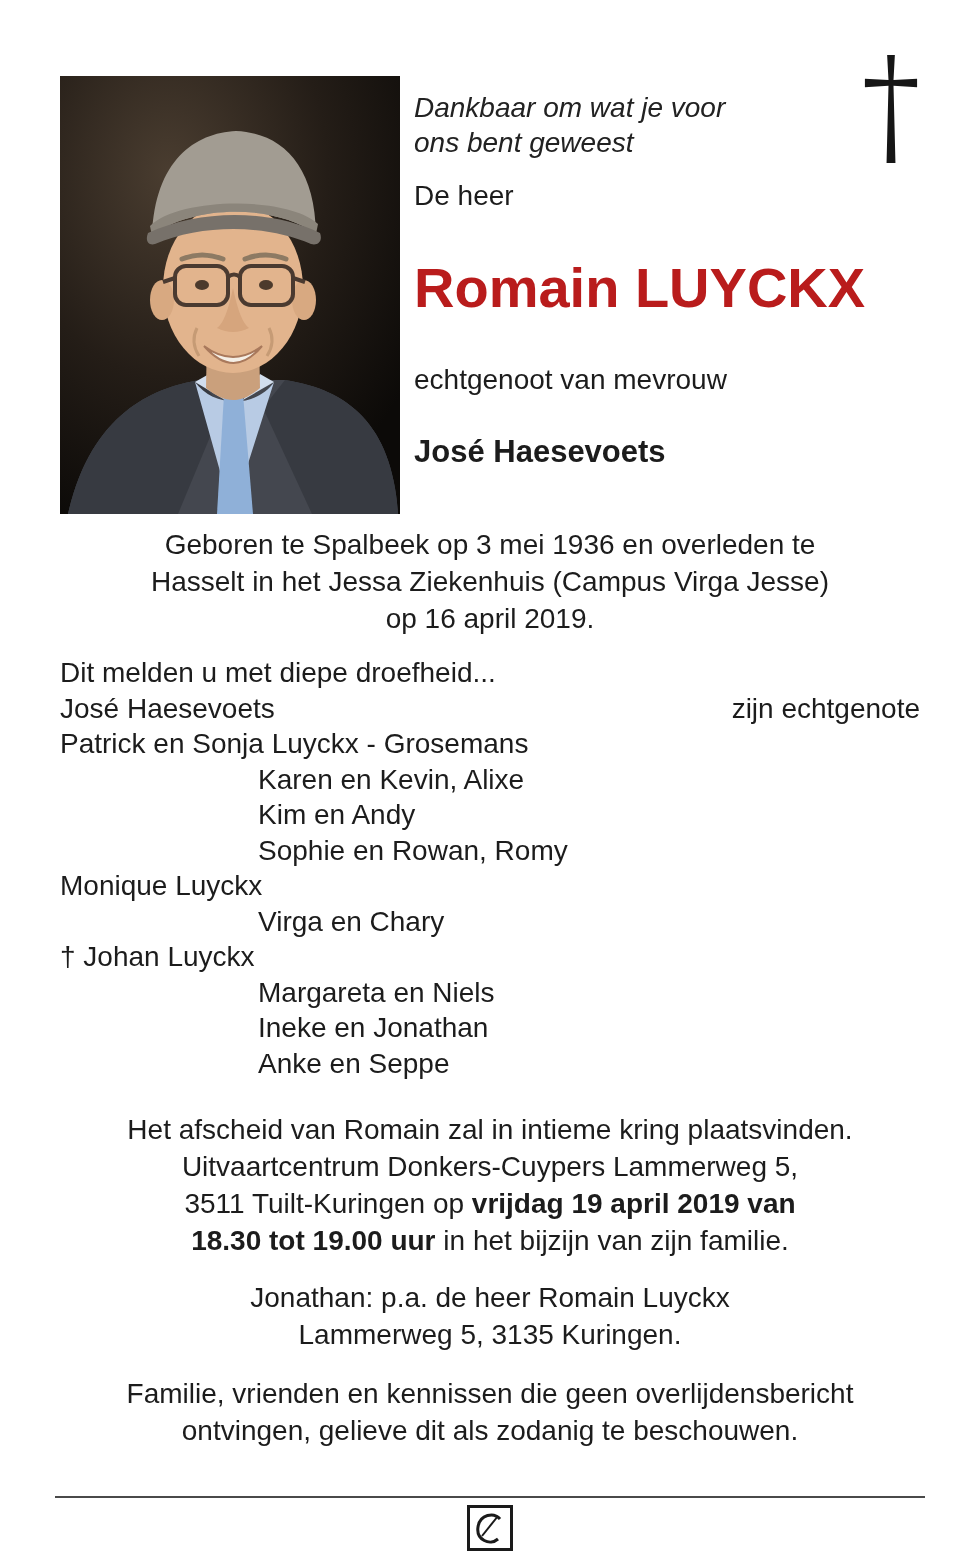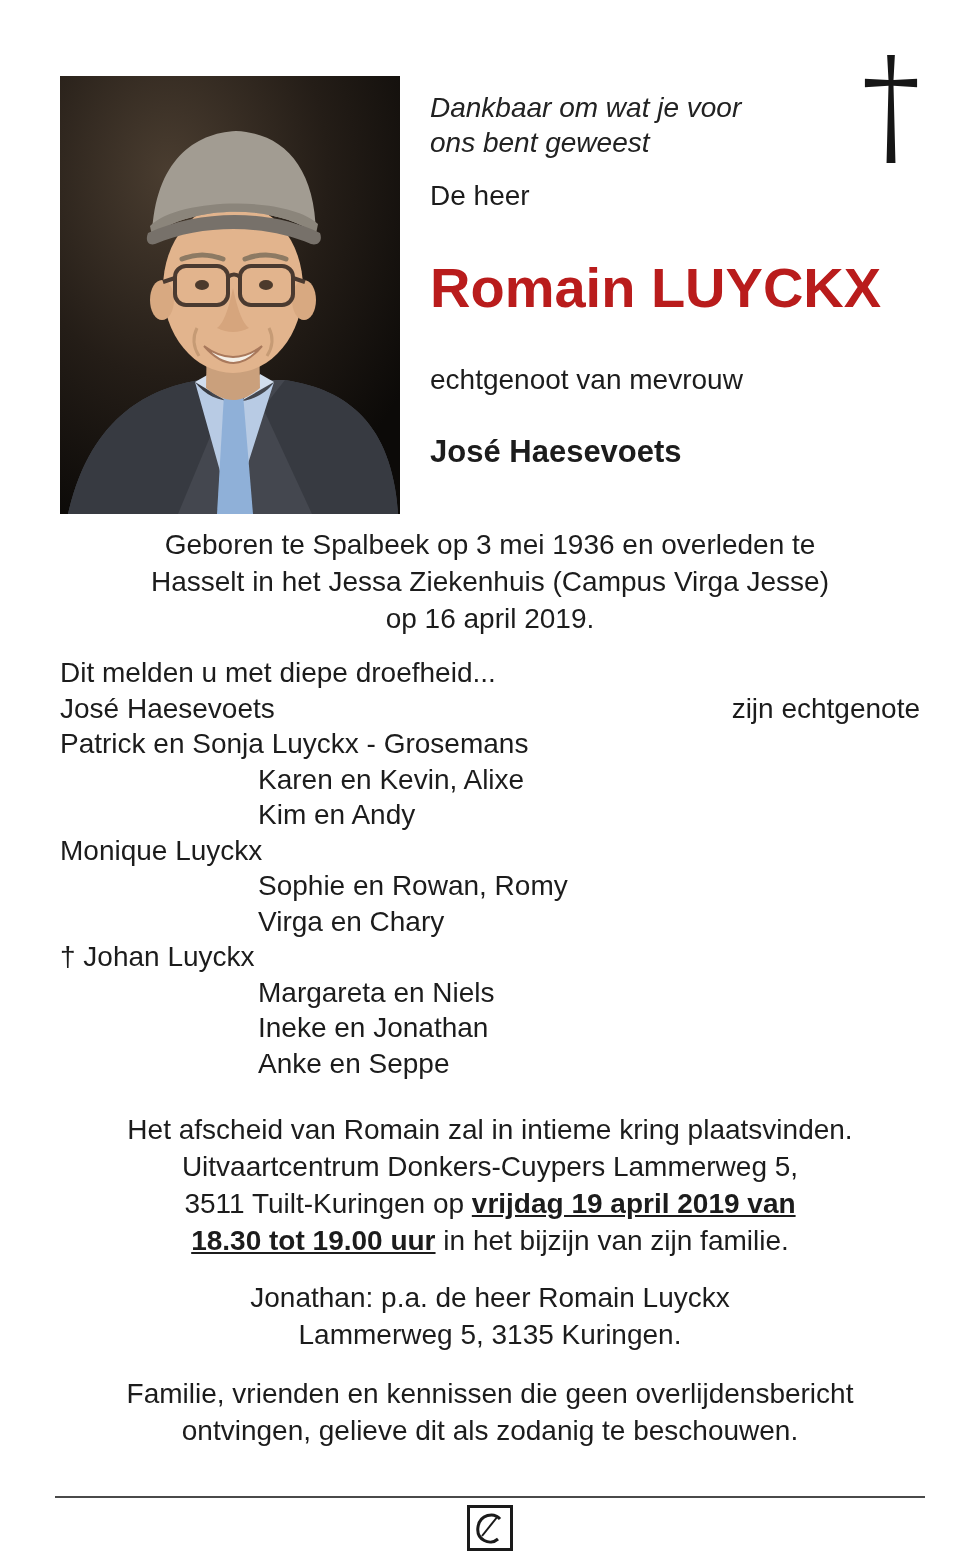--- a/index.html
+++ b/index.html
@@ -15,42 +15,42 @@
     padding: 0 60px;
     background: #ffffff;
     color: #1c1c1c;
     overflow: hidden;
   }
 
   
   .header-row { display: flex; padding-top: 76px; }
   .photo-frame { width: 340px; height: 438px; flex: none; overflow: hidden; }
   .photo-frame svg { display: block; width: 100%; height: 100%; }
-  .header-text { padding-left: 30px; padding-top: 14px; }
+  .header-text { padding-left: 14px; padding-top: 14px; }
   .tribute { font-style: italic; font-size: 28px; line-height: 35px; color: #222; }
   .salutation { font-size: 28px; margin-top: 20px; }
   .deceased-name { font-size: 56px; font-weight: bold; color: #b91c1c; margin-top: 46px; line-height: 60px; white-space: nowrap; }
   .relation { font-size: 28px; margin-top: 46px; }
   .spouse-name { font-size: 31px; font-weight: bold; margin-top: 38px; }
   .cross { position: absolute; top: 52px; right: 58px; width: 62px; height: 114px; }
   .cross svg { display: block; width: 100%; height: 100%; }
 
   
   .birth-death { margin-top: 12px; text-align: center; font-size: 28px; line-height: 37px; }
 
   
   .family-block { margin-top: 18px; font-size: 28px; line-height: 35.5px; }
   .fam-row { white-space: nowrap; }
   .fam-row.indent { padding-left: 198px; }
   .spouse-row { display: flex; justify-content: space-between; }
   .fam-closing { text-align: right; padding-right: 4px; }
 
   
   .farewell { margin-top: 30px; text-align: center; font-size: 28px; line-height: 37px; }
-  .b { font-weight: bold; text-decoration: underline; }
+  .b { font-weight: bold; }
 
   
   .mourning-address { margin-top: 20px; text-align: center; font-size: 28px; line-height: 37px; }
   .notice { margin-top: 22px; text-align: center; font-size: 28px; line-height: 37px; }
 
   
   .footer { position: absolute; left: 55px; right: 55px; bottom: 12px; }
   .footer-divider { border-top: 2px solid #4a4a4a; }
   .footer-content { display: flex; justify-content: center; align-items: center; gap: 12px; padding-top: 7px; }
   .logo-box { width: 46px; height: 46px; flex: none; }
@@ -146,22 +146,22 @@
 
   <div class="family-block">
     <div class="fam-row">Dit melden u met diepe droefheid...</div>
     <div class="fam-row spouse-row">
       <span>José Haesevoets</span>
       <span>zijn echtgenote</span>
     </div>
     <div class="fam-row">Patrick en Sonja Luyckx - Grosemans</div>
     <div class="fam-row indent">Karen en Kevin, Alixe</div>
     <div class="fam-row indent">Kim en Andy</div>
+    <div class="fam-row indent">Sophie en Rowan, Romy</div>
     <div class="fam-row">Monique Luyckx</div>
-    <div class="fam-row indent">Sophie en Rowan, Romy</div>
     <div class="fam-row indent">Virga en Chary</div>
     <div class="fam-row">† Johan Luyckx</div>
     <div class="fam-row indent">Margareta en Niels</div>
     <div class="fam-row indent">Ineke en Jonathan</div>
     <div class="fam-row indent">Anke en Seppe</div>
   </div>
 
   <div class="farewell">
     <div>Het afscheid van Romain zal in intieme kring plaatsvinden.</div>
     <div>Uitvaartcentrum Donkers-Cuypers Lammerweg 5,</div>

